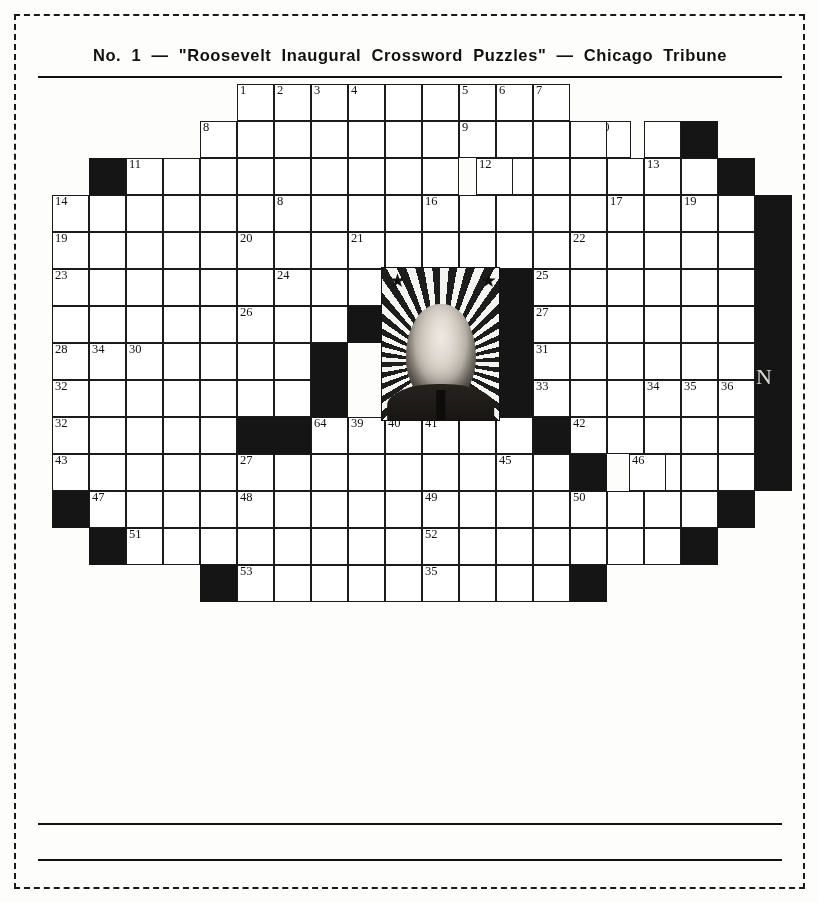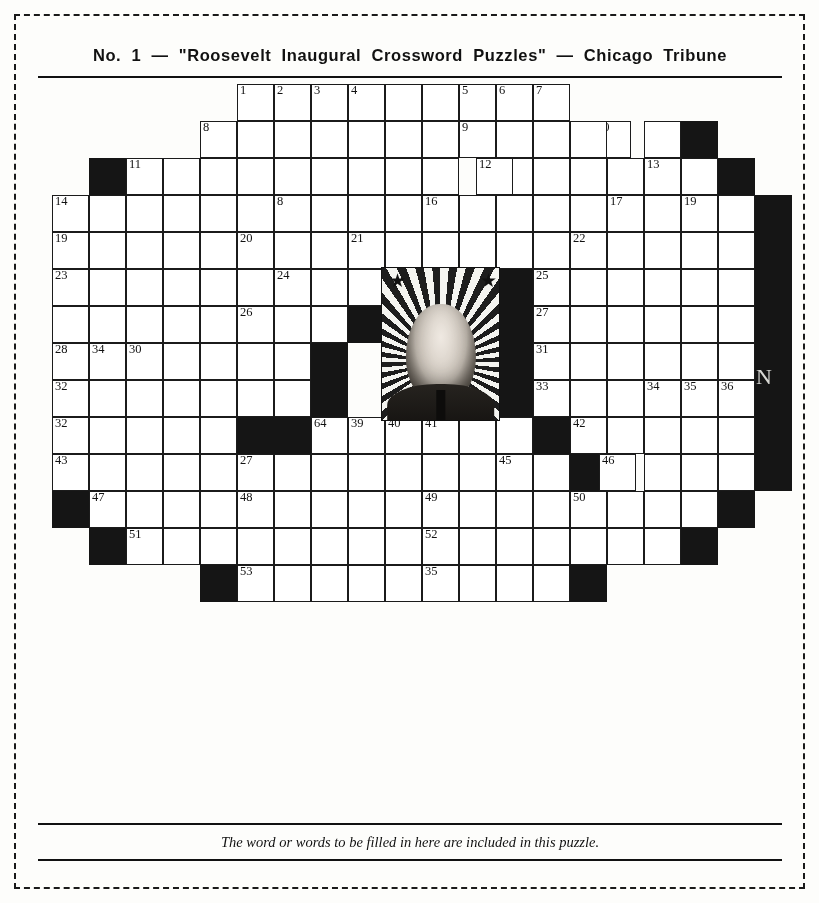--- a/index.html
+++ b/index.html
@@ -298,21 +298,21 @@
         </div>
         <div class="cell" style="left: 148px; top: 407px; width: 37px; height: 37px;"></div>
         <div class="cell" style="left: 111px; top: 407px; width: 37px; height: 37px;"></div>
         <div class="cell" style="left: 74px; top: 407px; width: 37px; height: 37px;"></div>
         <div class="cell" style="left: 37px; top: 407px; width: 37px; height: 37px;">
           <span class="num">47</span>
         </div>
         <div class="cell" style="left: 666px; top: 370px; width: 37px; height: 37px;"></div>
         <div class="cell" style="left: 629px; top: 370px; width: 37px; height: 37px;"></div>
         <div class="cell" style="left: 592px; top: 370px; width: 37px; height: 37px;"></div>
-        <div class="cell" style="left: 547px; top: 370px; width: 37px; height: 37px;">
+        <div class="cell" style="left: 577px; top: 370px; width: 37px; height: 37px;">
           <span class="num">46</span>
         </div>
         <div class="cell" style="left: 481px; top: 370px; width: 37px; height: 37px;"></div>
         <div class="cell" style="left: 444px; top: 370px; width: 37px; height: 37px;">
           <span class="num">45</span>
         </div>
         <div class="cell" style="left: 407px; top: 370px; width: 37px; height: 37px;"></div>
         <div class="cell" style="left: 370px; top: 370px; width: 37px; height: 37px;"></div>
         <div class="cell" style="left: 333px; top: 370px; width: 37px; height: 37px;"></div>
         <div class="cell" style="left: 296px; top: 370px; width: 37px; height: 37px;"></div>
@@ -569,16 +569,15 @@
       <span class="star" id="star-left" style="left: 337px; top: 187px;">★</span>
       <span class="star" id="star-right" style="left: 428px; top: 187px;">★</span>
     </div>
 
     <div id="watermark">N</div>
 
     <div id="item-block">
     </div>
 
     <div id="foot-rule-top"></div>
-    <div id="footnote">The word or words to be filled in here are included in this puzzle.</div>
     <div id="foot-rule-bottom"></div>
   </div>
 </div>
 
 </body></html>

